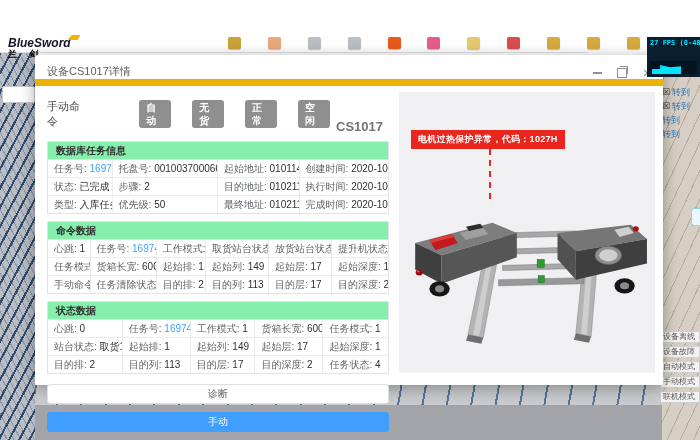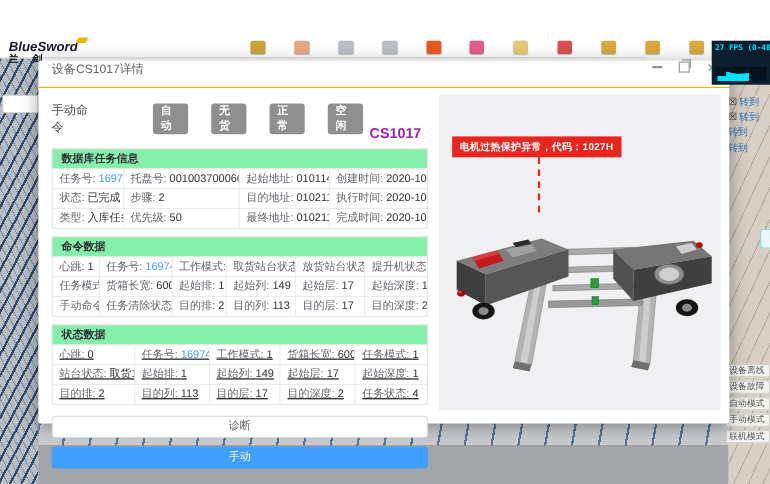--- a/index.html
+++ b/index.html
@@ -51,50 +51,50 @@
     border:1px solid #8fd4e4;border-right:none;border-radius:3px 0 0 3px;z-index:3;}
   .legend-col{position:absolute;right:0;top:331px;z-index:3;display:flex;flex-direction:column;gap:3px;}
   .legend-chip{background:rgba(246,246,246,.92);border:1px solid #cfcfcf;color:#555;
     font-size:8px;line-height:10px;padding:0 2px;width:34px;white-space:nowrap;overflow:hidden;}
   .search-sliver{position:absolute;left:2px;top:86px;width:31px;height:15px;background:#fff;
     border:1px solid #c9c9c9;border-radius:2px;z-index:3;}
 
   
   .modal{position:absolute;left:35px;top:55px;width:628px;height:330px;background:#fff;
     z-index:10;border-radius:3px;box-shadow:0 3px 16px rgba(0,0,0,.35);display:flex;flex-direction:column;}
-  .modal-titlebar{height:24px;display:flex;align-items:flex-start;padding:0 10px 0 12px;
-    border-bottom:1px solid #eab308;}
+  .modal-titlebar{height:24px;display:flex;align-items:flex-end;padding:0 10px 0 12px;
+    border-bottom:7px solid #eab308;}
   .modal-title{font-size:11px;color:#606266;}
   .win-controls{margin-left:auto;display:flex;align-items:center;gap:13px;}
   .wc{width:12px;height:12px;display:flex;align-items:center;justify-content:center;
     color:#8a8f99;font-size:11px;cursor:pointer;}
   .min-glyph{width:9px;height:2px;background:#8a8f99;display:block;}
   .restore-glyph{width:8px;height:8px;border:1px solid #8a8f99;position:relative;display:block;}
   .restore-glyph::after{content:"";position:absolute;left:2px;top:-3px;width:7px;height:7px;
     border:1px solid #8a8f99;border-left:none;border-bottom:none;}
   .modal-body{flex:1;display:flex;min-height:0;}
 
   
   .left-pane{flex:1;min-width:0;padding:6px 10px 6px 12px;display:flex;flex-direction:column;}
   .status-row{display:flex;align-items:center;gap:6px;margin:2px 0 7px 0;}
   .status-label{font-size:11px;color:#444;}
   .badges{display:flex;gap:21px;margin-left:44px;}
   .badge{background:#8f8f8f;color:#fff;font-size:10px;font-weight:bold;
     padding:1px 7px;border-radius:3px;line-height:13px;}
-  .device-id{margin-left:auto;margin-right:6px;color:#a21caf;font-weight:bold;font-size:13px;margin-top:25px;}
+  .device-id{margin-left:auto;margin-right:6px;color:#737373;font-weight:bold;font-size:13px;margin-top:25px;}
 
   .section{margin-bottom:7px;}
   .sec-title{height:17px;line-height:17px;background:#86efac;border:1px solid #e4e4e4;
     border-bottom:none;font-weight:bold;font-size:10px;color:#303133;padding:0 8px;}
   .sec-table{border:1px solid #e4e4e4;}
   .trow{display:grid;border-bottom:1px solid #ebebeb;}
   .trow:last-child{border-bottom:none;}
   .cols4 .trow{grid-template-columns:19% 31% 24% 26%;}
   .cols6 .trow{grid-template-columns:12.5% 19.5% 14.5% 18.5% 18.5% 16.5%;}
-  .cols5 .trow{grid-template-columns:22% 20% 19% 20% 19%;text-decoration:underline;}
+  .cols5 .trow{grid-template-columns:22% 20% 19% 20% 19%;}
   .tcell{padding:2px 6px;font-size:10px;line-height:13px;border-right:1px solid #ebebeb;
     white-space:nowrap;overflow:hidden;}
   .tcell:last-child{border-right:none;}
   .lbl{color:#5f6368;}
   .val{color:#303133;}
   .val.link{color:#409eff;cursor:pointer;}
 
   .footer-row{display:flex;justify-content:flex-end;gap:8px;margin-top:auto;padding-top:3px;flex-direction:column;}
   .btn{font-size:10px;padding:3px 12px;border-radius:3px;border:1px solid #dcdfe6;
     background:#fff;color:#606266;cursor:pointer;line-height:12px;}

